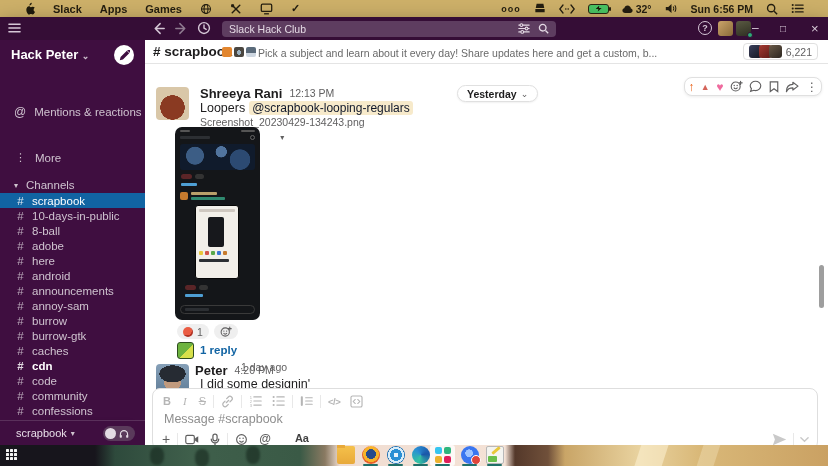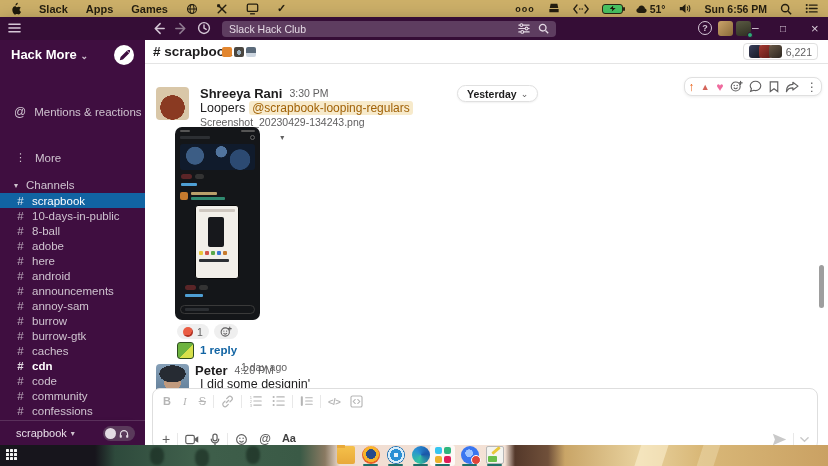--- a/index.html
+++ b/index.html
@@ -2,21 +2,21 @@
 <html><head>
 <meta charset="utf-8">
 <style>
   html,body{margin:0;padding:0;background:#000;}
   *{box-sizing:border-box;font-family:"Liberation Sans",sans-serif;}
   .screen{position:relative;width:828px;height:466px;overflow:hidden;background:#caa163;}
   .abs{position:absolute;}
   .flex{display:flex;align-items:center;}
 
   
-  .menubar{position:absolute;left:0;top:0;width:828px;height:17px;background:#cdb069;display:flex;padding:0 10px;color:#241e10;font-size:11px;}
+  .menubar{position:absolute;left:0;top:0;width:828px;height:17px;background:#cdb069;display:flex;padding:0 24px;color:#241e10;font-size:11px;}
   .menubar .grp-l{display:flex;align-items:center;gap:18px;}
   .menubar .grp-r{margin-left:auto;display:flex;align-items:center;gap:13px;}
   .mb-item{font-weight:600;}
   .mb-item.app{font-weight:700;}
   .mb-ic{display:inline-flex;align-items:center;}
   .battery{width:21px;height:10px;background:#49c463;border:1px solid #2c2512;border-radius:3px;position:relative;}
   .battery:after{content:"";position:absolute;right:-3px;top:2.5px;width:2px;height:4px;background:#2c2512;border-radius:1px;}
   .battery .bolt{position:absolute;left:7px;top:1px;width:6px;height:6px;background:#1d180a;clip-path:polygon(60% 0,0 60%,45% 60%,35% 100%,100% 40%,55% 40%);}
   .clock{font-weight:700;font-size:10.5px;}
 
@@ -56,21 +56,21 @@
   .hover-bar{position:absolute;left:539px;top:37px;width:138px;height:19px;background:#fff;border:1px solid #e0e0e0;border-radius:8px;display:flex;align-items:center;justify-content:space-around;box-shadow:0 1px 3px rgba(0,0,0,.08);z-index:5;}
   .date-pill{position:absolute;left:312px;top:45px;height:17px;background:#fff;border:1px solid #e0e0e0;border-radius:9px;display:flex;align-items:center;gap:4px;padding:0 9px;font-size:10.5px;font-weight:700;color:#1d1c1d;box-shadow:0 1px 2px rgba(0,0,0,.06);}
   .date-pill .cv{color:#616061;font-weight:400;font-size:9px;}
 
   .msg-av{position:absolute;left:11px;width:33px;height:33px;border-radius:4px;}
   .av-shreeya{background:radial-gradient(circle at 50% 62%,#8a3a22 0 46%,#d9c7a8 47%);}
   .av-peter{background:radial-gradient(ellipse 40% 26% at 50% 30%,#262b33 0 99%,transparent 100%),radial-gradient(ellipse 26% 20% at 50% 58%,#c09a7e 0 99%,transparent 100%),linear-gradient(#86a0b8,#5d7a94);}
   .mname{font-size:13px;font-weight:800;color:#1d1c1d;}
   .mtime{font-size:10.5px;color:#616061;margin-left:7px;}
   .mtext{font-size:12.5px;color:#1d1c1d;}
-  .mention{background:#f7eacb;color:#a16207;border-radius:3px;padding:0 3px;font-size:12px;}
+  .mention{background:#f7eacb;color:#0f172a;border-radius:3px;padding:0 3px;font-size:12px;}
   .fname{font-size:10.5px;color:#616061;}
 
   .thumb{position:absolute;left:30px;top:87px;width:85px;height:193px;border-radius:7px;background:#141619;overflow:hidden;}
   .th{position:absolute;}
   .tbar{background:#2c2f33;border-radius:1px;}
   .reaction{position:absolute;height:15px;border-radius:9px;background:#efefef;display:flex;align-items:center;gap:4px;padding:0 6px;font-size:10.5px;color:#616061;}
   .emo-hc{width:10px;height:10px;border-radius:50%;background:radial-gradient(circle at 40% 35%,#ea5c43 0 55%,#b03224 56%);}
   .thread-av{position:absolute;width:17px;height:17px;border-radius:3px;background:linear-gradient(135deg,#6db33f 0 55%,#d7e04a 56%);border:1px solid #2d4d1f;}
   .reply-link{font-size:11.5px;font-weight:700;color:#1264a3;}
   .reply-time{font-size:10.5px;color:#616061;}
@@ -170,21 +170,21 @@
             <circle cx="11.5" cy="6" r="1" fill="#241e10"></circle>
           </svg>
         </span>
       <span class="battery">
           <span class="bolt"></span>
         </span>
       <span class="flex" style="gap:3px;">
         <svg width="11" height="10" viewBox="0 0 14 12">
             <path fill="#241e10" d="M4 11c-2 0-3.5-1.3-3.5-3 0-1.5 1-2.6 2.4-2.9C3.3 3 4.9 1.5 7 1.5c2.4 0 4.2 1.8 4.3 3.8 1.3.2 2.2 1.2 2.2 2.6 0 1.7-1.4 3.1-3.3 3.1z"></path>
           </svg>
-        <span style="font-size:10.5px;font-weight:600;">51°</span>
+        <span style="font-size:10.5px;font-weight:600;">32°</span>
       </span>
       <span class="mb-ic">
           <svg width="13" height="11" viewBox="0 0 16 13">
             <path fill="#241e10" d="M1 4.5h3L8 1v11L4 8.5H1z"></path>
             <g fill="none" stroke="#241e10" stroke-width="1.3">
               <path d="M10 4c1 1.2 1 3.8 0 5"></path>
               <path d="M12 2.5c1.8 2 1.8 6 0 8"></path>
             </g>
           </svg>
         </span>
@@ -274,21 +274,21 @@
       <span class="abs" style="left:718px;top:3.5px;width:15px;height:15px;border-radius:3px;background:linear-gradient(135deg,#caa46a,#8a6a3a);"></span>
       <span class="abs" style="left:736px;top:3.5px;width:15px;height:15px;border-radius:3px;background:linear-gradient(160deg,#5a5a42,#2e2e22);">
           <i class="abs" style="right:-2px;bottom:-2px;width:6px;height:6px;border-radius:50%;background:#2bac76;border:1.5px solid #350d36;"></i>
         </span>
       <span class="abs wc" style="left:752px;top:0;">–</span>
       <span class="abs wc" style="left:780px;top:0;font-size:10px;">□</span>
       <span class="abs wc" style="left:811px;top:0;font-size:13px;">×</span>
     </div>
 
     <div class="sidebar">
-      <span class="ws-name"><span>Hack More</span> <span class="ws-caret">⌄</span></span>
+      <span class="ws-name"><span>Hack Peter</span> <span class="ws-caret">⌄</span></span>
       <span class="compose-btn">
           <svg width="11" height="11" viewBox="0 0 14 14">
             <path fill="#3f0e40" d="M1 13l1-4 8-8 3 3-8 8-4 1zM10.5.5l3 3 .5-.5c.8-.8.8-2.2 0-3-.8-.8-2.2-.8-3 0l-.5.5z"></path>
           </svg>
         </span>
 
       <div class="nav-item" style="top:64px;">
         <span style="font-size:12px;color:#cfc3cf;">@</span>
         <span>Mentions &amp; reactions</span>
       </div>
@@ -386,20 +386,21 @@
       </div>
     </div>
 
     <div class="content">
 
       <div class="chan-hdr">
         <span class="chan-title"><span>#</span> <span>scrapbook</span> <span style="font-size:9px;color:#616061;">▾</span></span>
         <span class="t-emo" style="left:77px;background:#e2862f;"></span>
         <span class="t-emo" style="left:89px;background:radial-gradient(circle at 50% 55%,#9ab0c0 0 30%,#4a4640 31%);"></span>
         <span class="t-emo" style="left:101px;background:linear-gradient(#5a6a7a 0 60%,#cdd6e0 60%);"></span>
+        <span class="topic">Pick a subject and learn about it every day! Share updates here and get a custom, b...</span>
         <span class="members">
           <span class="mini-av" style="background:linear-gradient(140deg,#3a3f5c,#14161f);"></span>
           <span class="mini-av" style="margin-left:-7px;background:linear-gradient(140deg,#a43a32,#5c1a16);"></span>
           <span class="mini-av" style="margin-left:-7px;background:linear-gradient(140deg,#6a5a48,#2c2620);"></span>
           <span class="mcount">6,221</span>
         </span>
       </div>
 
       <div class="hover-bar">
         <span style="color:#e8590c;font-weight:800;font-size:12px;">↑</span>
@@ -435,21 +436,21 @@
       </div>
 
       <div class="date-pill">
         <span>Yesterday</span>
         <span class="cv">⌄</span>
       </div>
 
       <div class="msg-av av-shreeya" style="top:47px;"></div>
       <div class="abs flex" style="left:55px;top:46px;height:14px;">
         <span class="mname">Shreeya Rani</span>
-        <span class="mtime">3:30 PM</span>
+        <span class="mtime">12:13 PM</span>
       </div>
       <div class="abs flex" style="left:55px;top:60px;height:15px;gap:4px;">
         <span class="mtext">Loopers</span>
         <span class="mention">@scrapbook-looping-regulars</span>
       </div>
       <div class="abs flex" style="left:55px;top:76px;height:12px;gap:5px;flex-direction:column;">
         <span class="fname">Screenshot_20230429-134243.png</span>
         <span style="font-size:8px;color:#616061;">▾</span>
       </div>
 
@@ -565,20 +566,21 @@
             </span>
           <span class="vsep"></span>
           <span style="font-size:9.5px;font-weight:700;letter-spacing:-.5px;">&lt;/&gt;</span>
           <span style="margin-left:10px;">
               <svg width="13" height="13" viewBox="0 0 16 16">
                 <rect x="1.2" y="1.2" width="13.6" height="13.6" rx="2" fill="none" stroke="#b5b5b5" stroke-width="1.4"></rect>
                 <path fill="none" stroke="#b5b5b5" stroke-width="1.3" stroke-linecap="round" d="M6.5 5.5 4 8l2.5 2.5M9.5 5.5 12 8l-2.5 2.5"></path>
               </svg>
             </span>
         </div>
+        <span class="ph">Message #scrapbook</span>
         <div class="crow">
           <span style="font-size:14px;font-weight:400;">+</span>
           <span class="vsep"></span>
           <span>
               <svg width="14" height="11" viewBox="0 0 18 13">
                 <rect x="1" y="1.2" width="11" height="10.6" rx="2" fill="none" stroke="#5f5f5f" stroke-width="1.5"></rect>
                 <path fill="#5f5f5f" d="M13 5l4-2.8v8.6L13 8z"></path>
               </svg>
             </span>
           <span style="margin-left:11px;">
@@ -592,21 +594,21 @@
               <svg width="13" height="13" viewBox="0 0 16 16">
                 <g fill="none" stroke="#5f5f5f" stroke-width="1.4">
                   <circle cx="8" cy="8" r="6"></circle>
                   <path d="M5.5 9.5c.6 1.1 1.5 1.7 2.5 1.7s1.9-.6 2.5-1.7"></path>
                 </g>
                 <circle cx="6" cy="6.5" r=".9" fill="#5f5f5f"></circle>
                 <circle cx="10" cy="6.5" r=".9" fill="#5f5f5f"></circle>
               </svg>
             </span>
           <span style="margin-left:11px;font-size:12px;font-weight:600;">@</span>
-          <span style="margin-left:11px;" class="aa">Aa</span>
+          <span style="margin-left:24px;" class="aa">Aa</span>
         </div>
         <div class="send">
           <span>
               <svg width="15" height="13" viewBox="0 0 18 15">
                 <path fill="#c9c9c9" d="M1 14.5 17 7.5 1 .5 3.5 7.5z M3.5 7.5H10"></path>
               </svg>
             </span>
           <span class="vsep" style="margin:0;"></span>
           <span>
               <svg width="9" height="7" viewBox="0 0 10 7">

